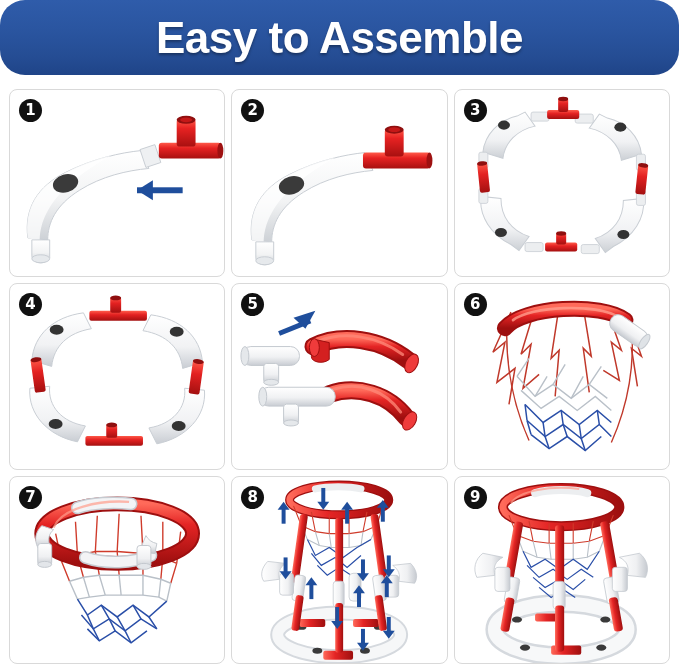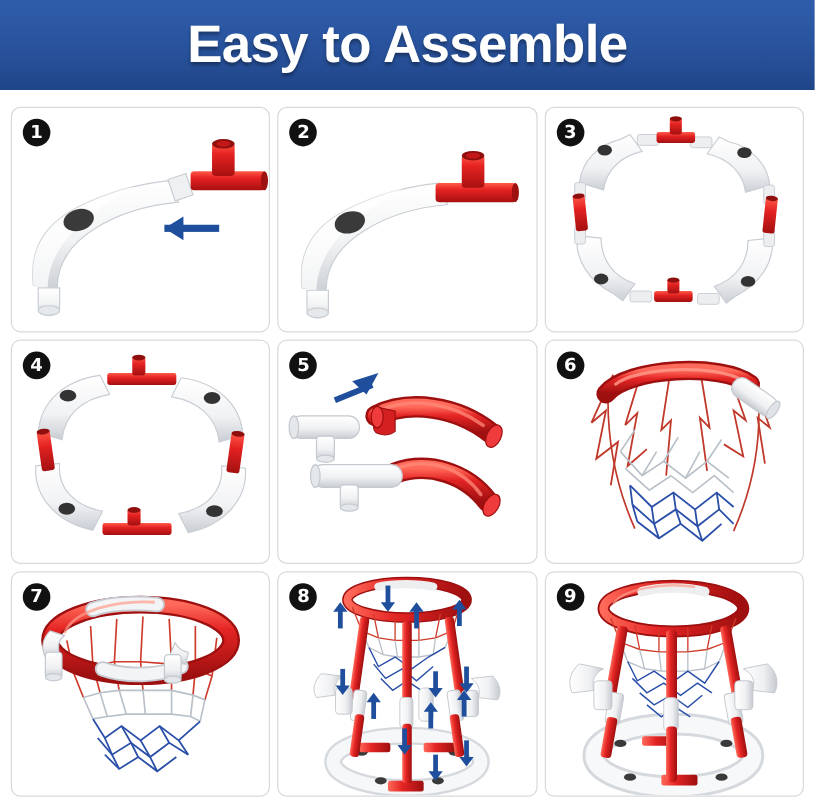--- a/index.html
+++ b/index.html
@@ -8,21 +8,21 @@
     background:#ffffff;
     font-family:"Liberation Sans", sans-serif;
     overflow:hidden;
   }
   .page{position:relative;width:679px;height:672px;background:#fff;}
 
   
   .banner{
     position:absolute;left:0;top:0;width:679px;height:75px;
     background:linear-gradient(180deg,#2f5caa 0%,#2a55a0 40%,#254d94 75%,#1f4488 100%);
-    display:flex;align-items:center;justify-content:center;
+    display:flex;align-items:center;justify-content:center;border-radius:25px;
   }
   .banner-title{
     color:#ffffff;
     font-size:44px;
     font-weight:bold;
     letter-spacing:-0.5px;
     line-height:1;
     text-shadow:0 2px 3px rgba(0,0,0,0.35);
     white-space:nowrap;
   }

